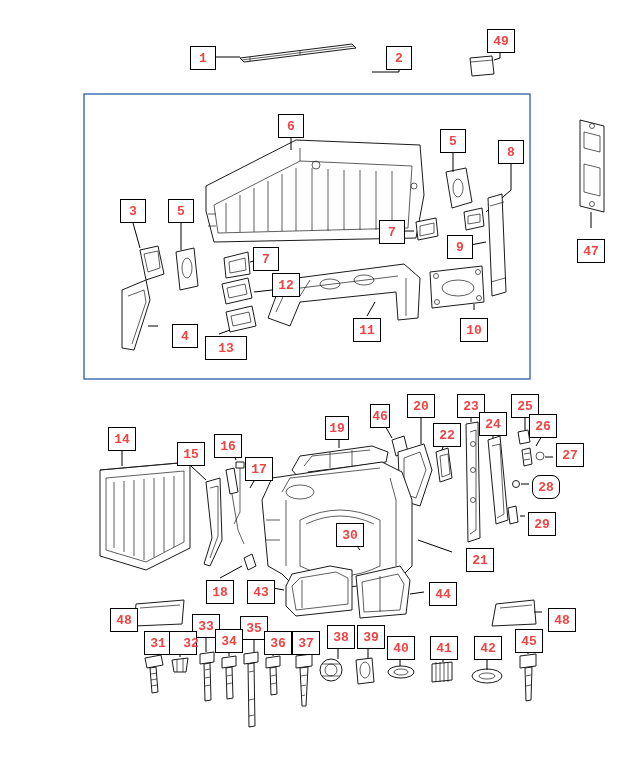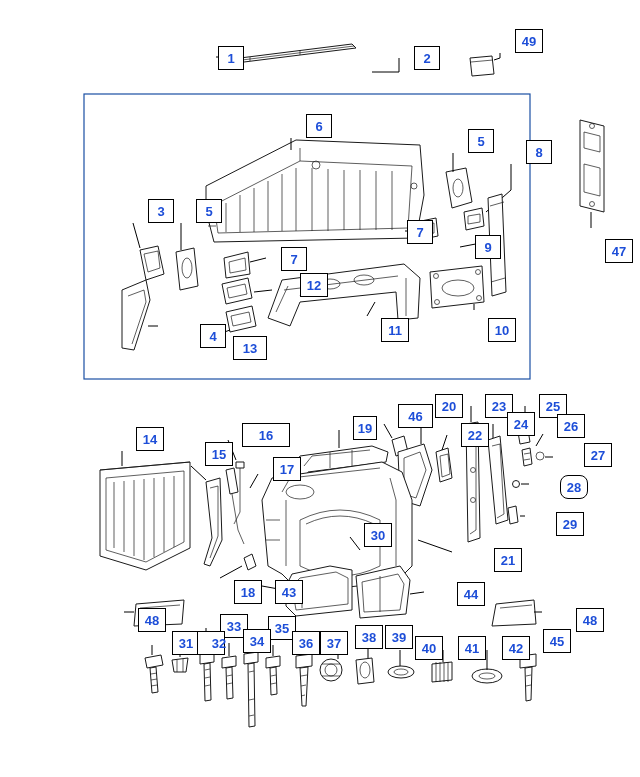--- a/index.html
+++ b/index.html
@@ -17,30 +17,29 @@
   #diagram {
     position: absolute;
     left: 0; top: 0;
     width: 640px;
     height: 777px;
   }
   .callout {
     position: absolute;
     border: 1.6px solid #000;
     background: #fff;
-    color: #1d4ed8;
+    color: #ef4444;
     font-size: 13px;
     font-weight: bold;
-    font-family: Liberation Sans, sans-serif;
+    font-family: Liberation Mono, monospace;
     display: flex;
     align-items: center;
     justify-content: center;
     box-sizing: border-box;
     line-height: 1;
-    margin-left: 28px;
   }
   .callout.w1 { width: 26px; height: 24px; }
   .callout.w2 { width: 28px; height: 24px; }
   svg { display: block; }
   .ln { stroke: #000; stroke-width: 1; fill: none; }
   .part { stroke: #1a1a1a; stroke-width: 1; fill: #ffffff; }
   .thin { stroke: #1a1a1a; stroke-width: 0.7; fill: none; }
   .frame { stroke: #1a4fa3; stroke-width: 1.2; fill: none; }
 </style>
 </head>
@@ -441,30 +440,30 @@
       <div class="callout w1" style="left: 120px; top: 199px; width: 26px;">3</div>
       <div class="callout w1" style="left: 168px; top: 199px; width: 26px;">5</div>
       <div class="callout w1" style="left: 379px; top: 220px; width: 26px;">7</div>
       <div class="callout w1" style="left: 447px; top: 235px; width: 26px;">9</div>
       <div class="callout w2" style="left: 577px; top: 239px; width: 28px;">47</div>
       <div class="callout w1" style="left: 253px; top: 247px; width: 26px;">7</div>
       <div class="callout w2" style="left: 272px; top: 273px; width: 28px;">12</div>
       <div class="callout w1" style="left: 172px; top: 324px; width: 26px;">4</div>
       <div class="callout w2" style="left: 353px; top: 318px; width: 28px;">11</div>
       <div class="callout w2" style="left: 460px; top: 318px; width: 28px;">10</div>
-      <div class="callout w2" style="left: 205px; top: 336px; width: 34px; text-align: center;">13</div>
+      <div class="callout w2" style="left: 205px; top: 336px; width: 42px; text-align: center;">13</div>
       <div class="callout w2" style="left: 407px; top: 394px; width: 28px;">20</div>
       <div class="callout w2" style="left: 457px; top: 394px; width: 28px;">23</div>
       <div class="callout w2" style="left: 511px; top: 394px; width: 28px;">25</div>
       <div class="callout w2" style="left: 325px; top: 416px; width: 24px;">19</div>
-      <div class="callout w2" style="left: 370px; top: 404px; width: 35px;">46</div>
+      <div class="callout w2" style="left: 370px; top: 404px; width: 20px;">46</div>
       <div class="callout w2" style="left: 479px; top: 412px; width: 28px;">24</div>
       <div class="callout w2" style="left: 529px; top: 414px; width: 28px;">26</div>
       <div class="callout w2" style="left: 108px; top: 427px; width: 28px;">14</div>
-      <div class="callout w2" style="left: 214px; top: 423px; width: 48px;">16</div>
+      <div class="callout w2" style="left: 214px; top: 434px; width: 28px;">16</div>
       <div class="callout w2" style="left: 433px; top: 423px; width: 28px; text-align: center;">22</div>
       <div class="callout w2" style="left: 556px; top: 443px; width: 28px;">27</div>
       <div class="callout w2" style="left: 177px; top: 442px; width: 28px;">15</div>
       <div class="callout w2" style="left: 245px; top: 457px; width: 28px;">17</div>
       <div class="callout w2" style="left: 532px; top: 475px; width: 28px; border-radius: 8px;">28</div>
       <div class="callout w2" style="left: 528px; top: 512px; width: 28px;">29</div>
       <div class="callout w2" style="left: 336px; top: 523px; width: 28px;">30</div>
       <div class="callout w2" style="left: 466px; top: 548px; width: 28px;">21</div>
       <div class="callout w2" style="left: 206px; top: 580px; width: 28px;">18</div>
       <div class="callout w2" style="left: 247px; top: 580px; width: 28px;">43</div>

